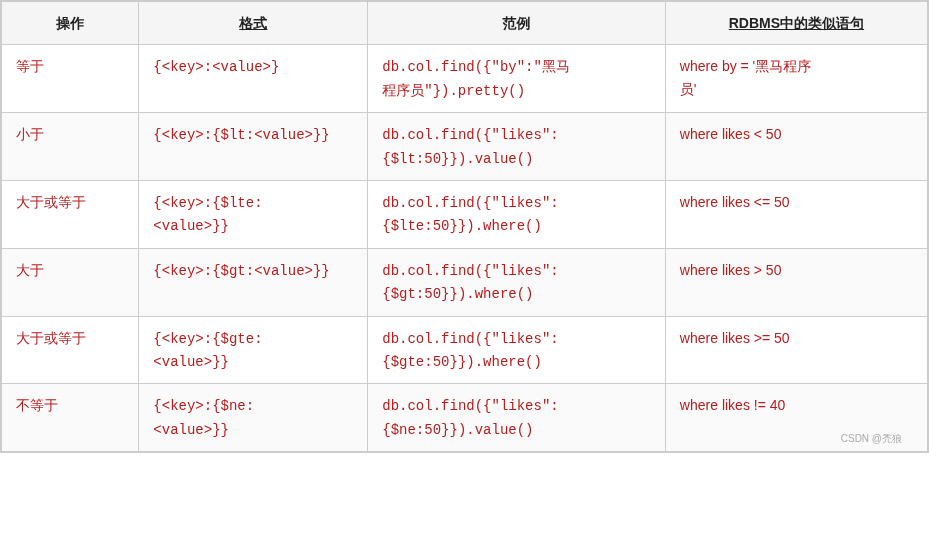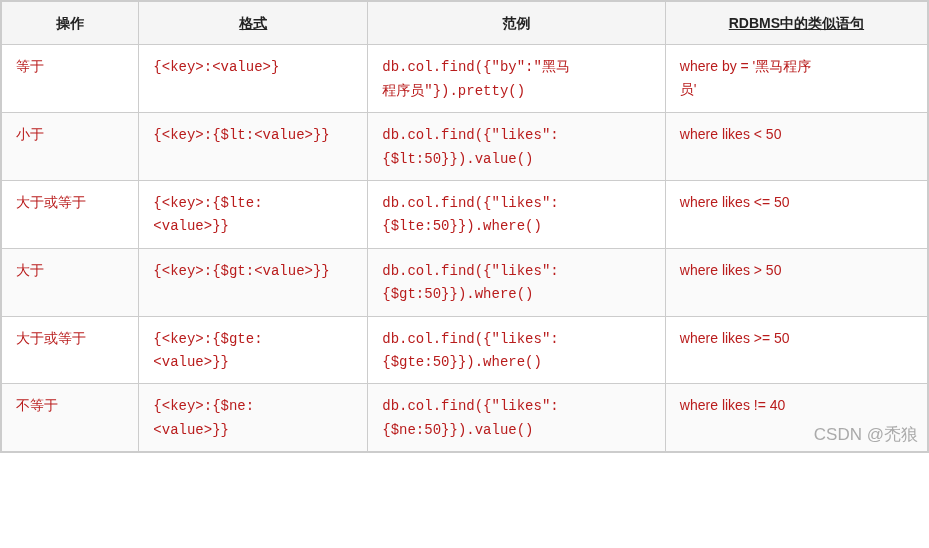--- a/index.html
+++ b/index.html
@@ -49,22 +49,22 @@
     tbody tr:nth-child(even) {
       background: #fafafa;
     }
     .col-op { width: 120px; }
     .col-fmt { width: 200px; text-decoration: underline; }
     .col-ex { width: 260px; }
     .col-rdbms { width: 229px; text-decoration: underline; }
     .watermark {
       position: absolute;
       bottom: 6px;
-      right: 10px;
-      font-size: 17px;
+      right: 26px;
+      font-size: 10px;
       color: #aaa;
     }
     code {
       font-family: Consolas, "Courier New", monospace;
       font-size: 14px;
     }
   </style>
 </head>
 <body>
 

